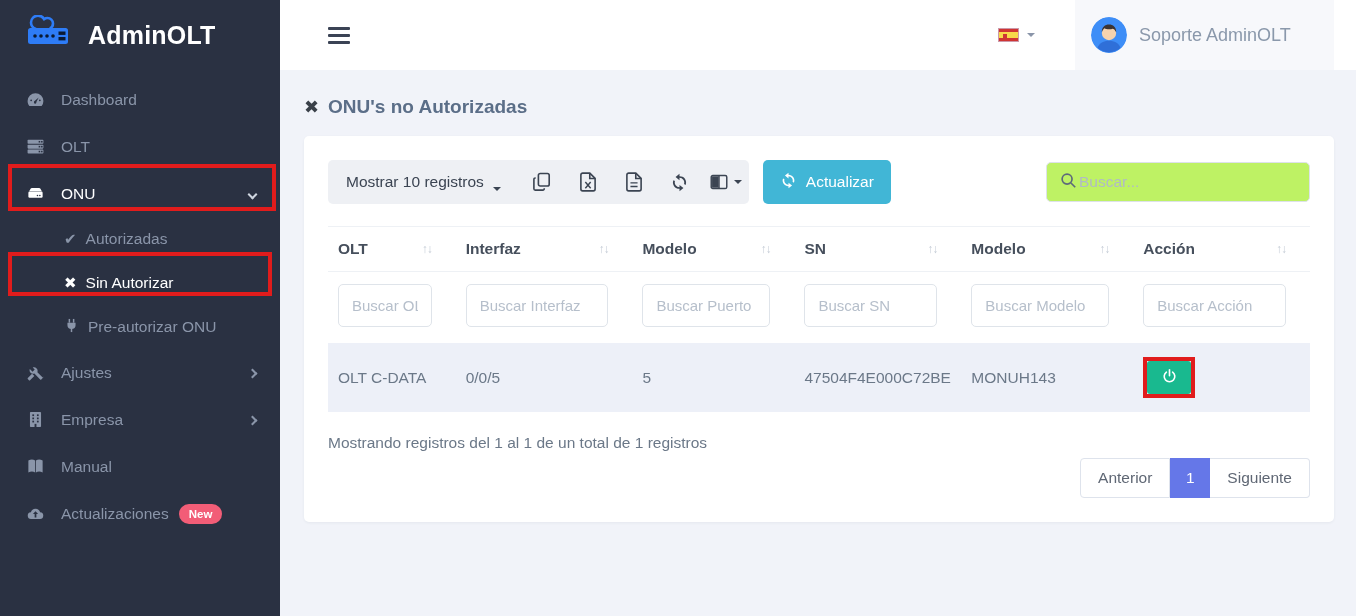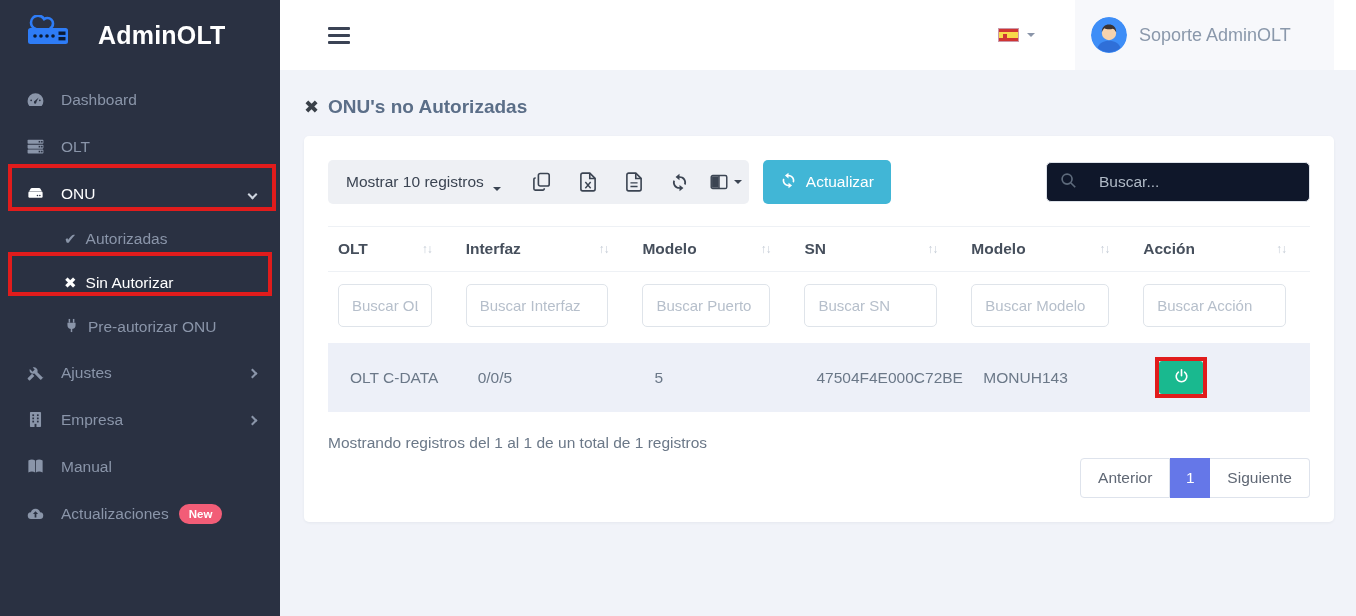--- a/index.html
+++ b/index.html
@@ -3,21 +3,21 @@
 <meta charset="utf-8">
 <style>
   * { margin:0; padding:0; box-sizing:border-box; }
   html,body { width:1356px; height:616px; overflow:hidden; }
   body { font-family:"Liberation Sans","DejaVu Sans",sans-serif; background:#f1f3f9; color:#6b7888; }
 
   #app { display:flex; width:1356px; height:616px; }
 
   
   .sidebar { position:relative; width:280px; min-width:280px; background:#2a3142; height:616px; }
-  .brand { height:70px; display:flex; align-items:center; padding-left:26px; gap:20px; }
+  .brand { height:70px; display:flex; align-items:center; padding-left:26px; gap:10px; }
   .brand-text { color:#fff; font-size:25px; font-weight:800; letter-spacing:.2px; }
   .menu { list-style:none; padding-top:6px; }
   .menu-item { height:47px; display:flex; align-items:center; padding:0 24px; color:#8a95a9; font-size:15.5px; cursor:pointer; }
   .menu-item .mi-icon { width:22px; display:flex; justify-content:center; margin-right:15px; font-size:16px; }
   .menu-item svg { display:block; }
   .menu-item.active { color:#ffffff; }
   .submenu-item { height:44px; display:flex; align-items:center; padding-left:64px; color:#8a95a9; font-size:15.5px; cursor:pointer; }
   .submenu-item.active { color:#ffffff; }
   .submenu-item .mi-icon { margin-right:9px; font-size:15px; }
   .chev { margin-left:auto; color:#8a95a9; font-size:12px; }
@@ -51,34 +51,34 @@
   .page-title { color:#5b6e88; font-size:19px; font-weight:700; }
 
   .card { margin-top:18px; background:#fff; border-radius:5px; box-shadow:0 1px 3px rgba(40,50,70,.06); padding:24px; }
 
   .toolbar { display:flex; align-items:center; }
   .btn-group-light { display:flex; align-items:center; background:#eef0f4; border-radius:5px; height:44px; }
   .length-btn { display:flex; align-items:flex-end; gap:9px; padding:0 18px; font-size:15.5px; color:#3b4452; cursor:pointer; white-space:nowrap; }
   .tb-caret { width:0;height:0;border-left:4px solid transparent;border-right:4px solid transparent;border-top:4px solid #3b4452; }
   .icon-btn { width:46px; height:44px; display:flex; align-items:center; justify-content:center; cursor:pointer; color:#3b4452; gap:6px; }
   .btn-refresh { margin-left:14px; height:44px; background:#41b6d6; border:none; border-radius:5px; color:#fff; font-size:15.5px; display:flex; align-items:center; gap:9px; padding:8px 17px; cursor:pointer; }
-  .search-box { margin-left:auto; width:264px; height:40px; border:1px solid #dde2e9; border-radius:5px; display:flex; align-items:center; gap:22px; padding:15px 13px; background:#0f172a; }
+  .search-box { margin-left:auto; width:264px; height:40px; border:1px solid #dde2e9; border-radius:5px; display:flex; align-items:center; gap:2px; padding:15px 13px; background:#bef264; }
   .search-box input { border:none; outline:none; font-size:15.5px; color:#6b7888; width:100%; background:transparent; }
   .search-box input::placeholder { color:#b0bac6; }
 
   table { width:100%; border-collapse:collapse; table-layout:fixed; margin-top:22px; }
   col.c0{width:13%} col.c1{width:18%} col.c2{width:16.5%} col.c3{width:17%} col.c4{width:17.5%} col.c5{width:18%}
   thead th { text-align:left; font-size:15.5px; font-weight:700; color:#464f5c; padding:13px 24px 13px 10px; border-top:1px solid #eef1f5; border-bottom:1px solid #eef1f5; }
   thead th .th-inner { display:flex; align-items:center; justify-content:space-between; }
   .sort-arrows { color:#c5ccd6; font-size:12px; letter-spacing:-1px; }
   tr.filter-row td { padding:12px 24px 16px 10px; }
   .filter-input { width:100%; height:43px; border:1px solid #dfe4ea; border-radius:5px; padding:0 13px; font-size:15px; color:#6b7888; outline:none; }
   .filter-input::placeholder { color:#b6bfcb; }
   tr.data-row { background:#edf0f8; }
-  tr.data-row td { padding:14px 22px; font-size:15.5px; color:#6b7888; white-space:nowrap;margin-left:27px; }
+  tr.data-row td { padding:14px 10px; font-size:15.5px; color:#6b7888; white-space:nowrap;margin-left:27px; }
   .anno-wrap { display:inline-block; border:4px solid #e11c1c; line-height:0; }
   .btn-power { width:44px; height:33px; background:#19b98f; border:none; border-radius:3px; display:flex; align-items:center; justify-content:center; cursor:pointer; }
 
   .table-footer { display:flex; justify-content:space-between; align-items:flex-start; margin-top:22px; }
   .info-text { font-size:15.5px; color:#6b7888; }
   .pagination { display:flex; margin-top:24px; }
   .page-btn { height:40px; display:flex; align-items:center; padding:0 17px; border:1px solid #dee3ec; background:#fff; color:#5f6774; font-size:15.5px; cursor:pointer; }
   .page-btn.prev { border-radius:4px 0 0 4px; }
   .page-btn.next { border-radius:0 4px 4px 0; border-left:none; }
   .page-btn.active { background:#6577e8; border-color:#6577e8; color:#fff; width:40px; justify-content:center; padding:0; }

